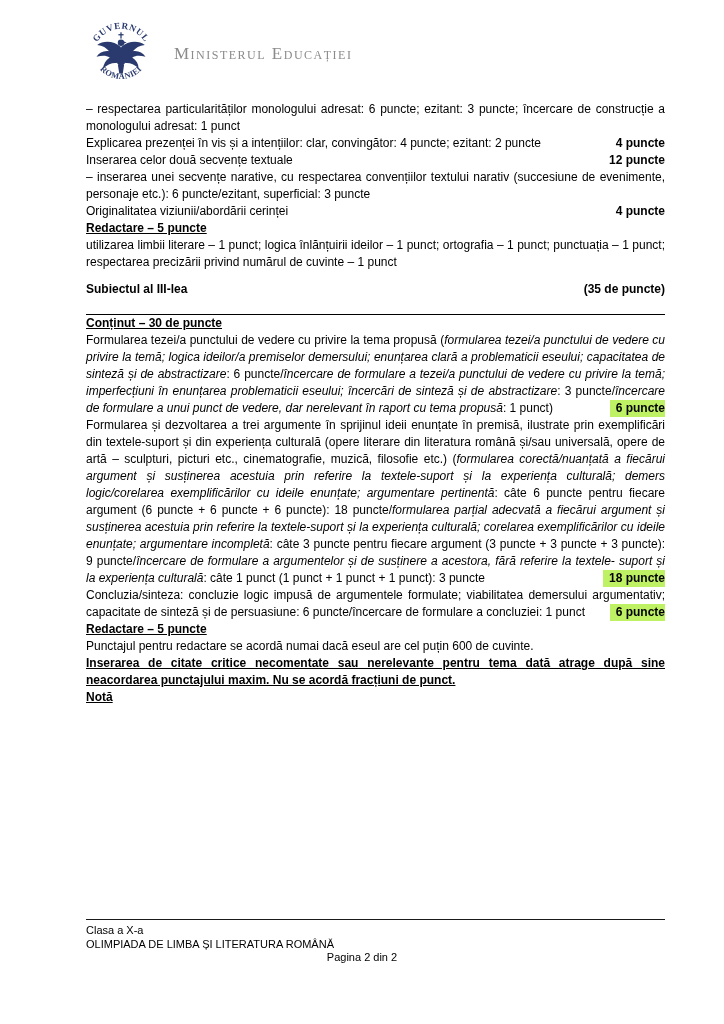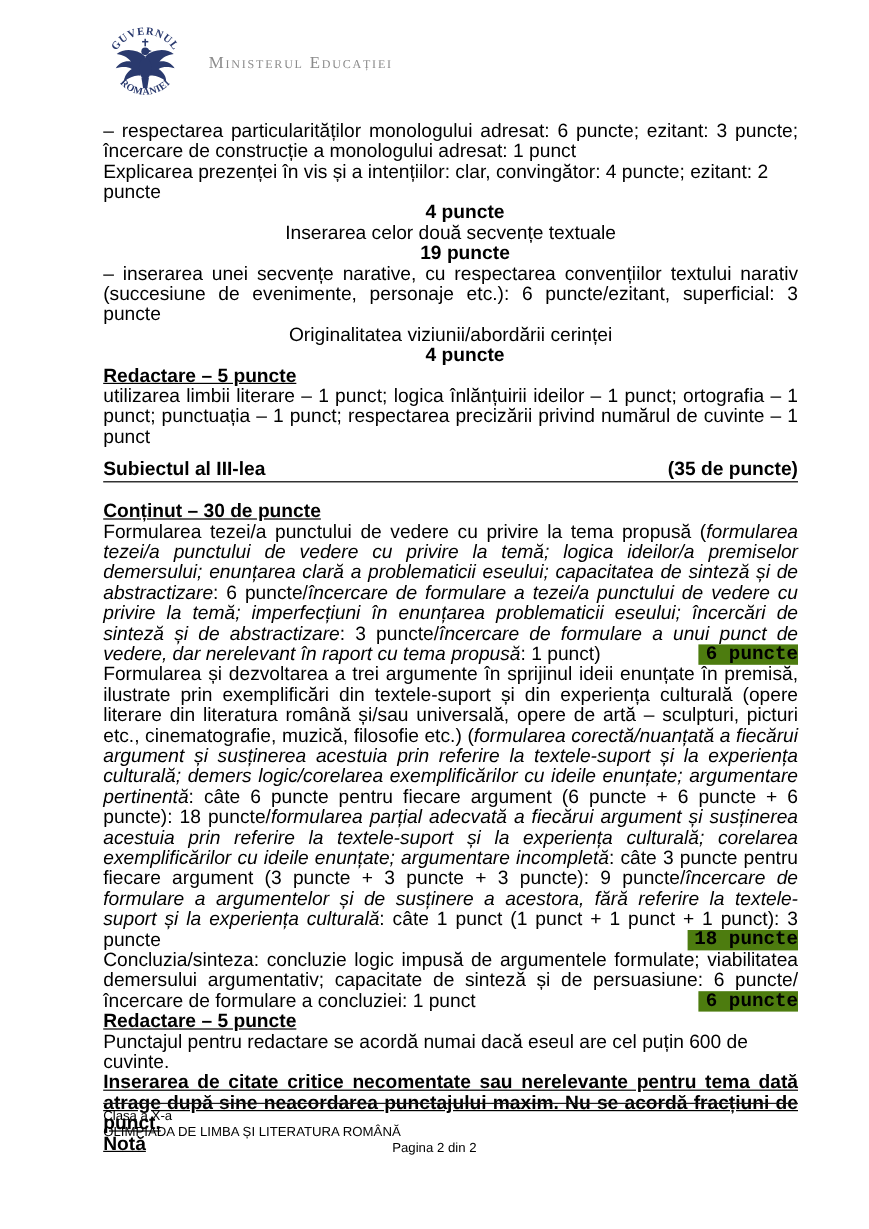--- a/index.html
+++ b/index.html
@@ -10,37 +10,37 @@
   .page{position:relative;width:724px;height:1024px;background:#fff;overflow:hidden;}
 
   
   .header{position:absolute;top:16px;left:86px;display:flex;align-items:center;}
   .emblem{width:70px;height:76px;flex:none;}
   .ministry{
     margin-left:18px;
     font-family:"Liberation Serif",serif;
     font-variant:small-caps;
     letter-spacing:1.5px;
-    font-size:14px;
+    font-size:17px;
     color:#8b8b8b;
   }
 
   
-  .body-text{position:absolute;top:101px;left:86px;width:579px;font-size:16px;line-height:17px;}
+  .body-text{position:absolute;top:101px;left:86px;width:579px;font-size:12px;line-height:17px;}
   .body-text p{margin:0;}
   .just{text-align:justify;}
   .b{font-weight:bold;text-decoration:underline;}
-  .flexline{display:flex;justify-content:space-between;align-items:center;flex-direction:column;}
+  .flexline{display:flex;justify-content:space-between;align-items:flex-end;}
   .score{font-weight:bold;white-space:nowrap;margin-left:24px;}
   .rel{position:relative;}
-  .rel .score{position:absolute;right:0;bottom:0;margin:0;background:#4d7c0f;padding-left:6px;font-family:Liberation Mono, monospace;}
+  .rel .score{position:absolute;right:0;bottom:0;margin:0;background:#bef264;padding-left:6px;}
   .subject-row{
     display:flex;justify-content:space-between;font-weight:bold;
-    border-bottom:1px solid #000;padding-bottom:1px;
-    margin-top:10px;margin-bottom:16px;
+    border-bottom:1px solid #000;padding-bottom:16px;
+    margin-top:10px;margin-bottom:0;
   }
   .gap1{margin-top:17px;}
   .gap2{margin-top:34px;}
 
   
   .footer{
     position:absolute;left:86px;top:919px;width:579px;
     border-top:1.2px solid #1a1a1a;padding-top:3px;
     font-size:11px;line-height:14px;
   }
@@ -84,21 +84,21 @@
 
     <p class="just">– respectarea particularităților monologului adresat: 6 puncte; ezitant: 3 puncte; încercare de construcție a monologului adresat: 1 punct</p>
 
     <div class="flexline">
       <span>Explicarea prezenței în vis și a intențiilor: clar, convingător: 4 puncte; ezitant: 2 puncte</span>
       <span class="score">4 puncte</span>
     </div>
 
     <div class="flexline">
       <span>Inserarea celor două secvențe textuale</span>
-      <span class="score">19 puncte</span>
+      <span class="score">12 puncte</span>
     </div>
 
 
     <p class="just">– inserarea unei secvențe narative, cu respectarea convențiilor textului narativ (succesiune de evenimente, personaje etc.): 6 puncte/ezitant, superficial: 3 puncte</p>
 
     <div class="flexline">
       <span>Originalitatea viziunii/abordării cerinței</span>
       <span class="score">4 puncte</span>
     </div>
 

